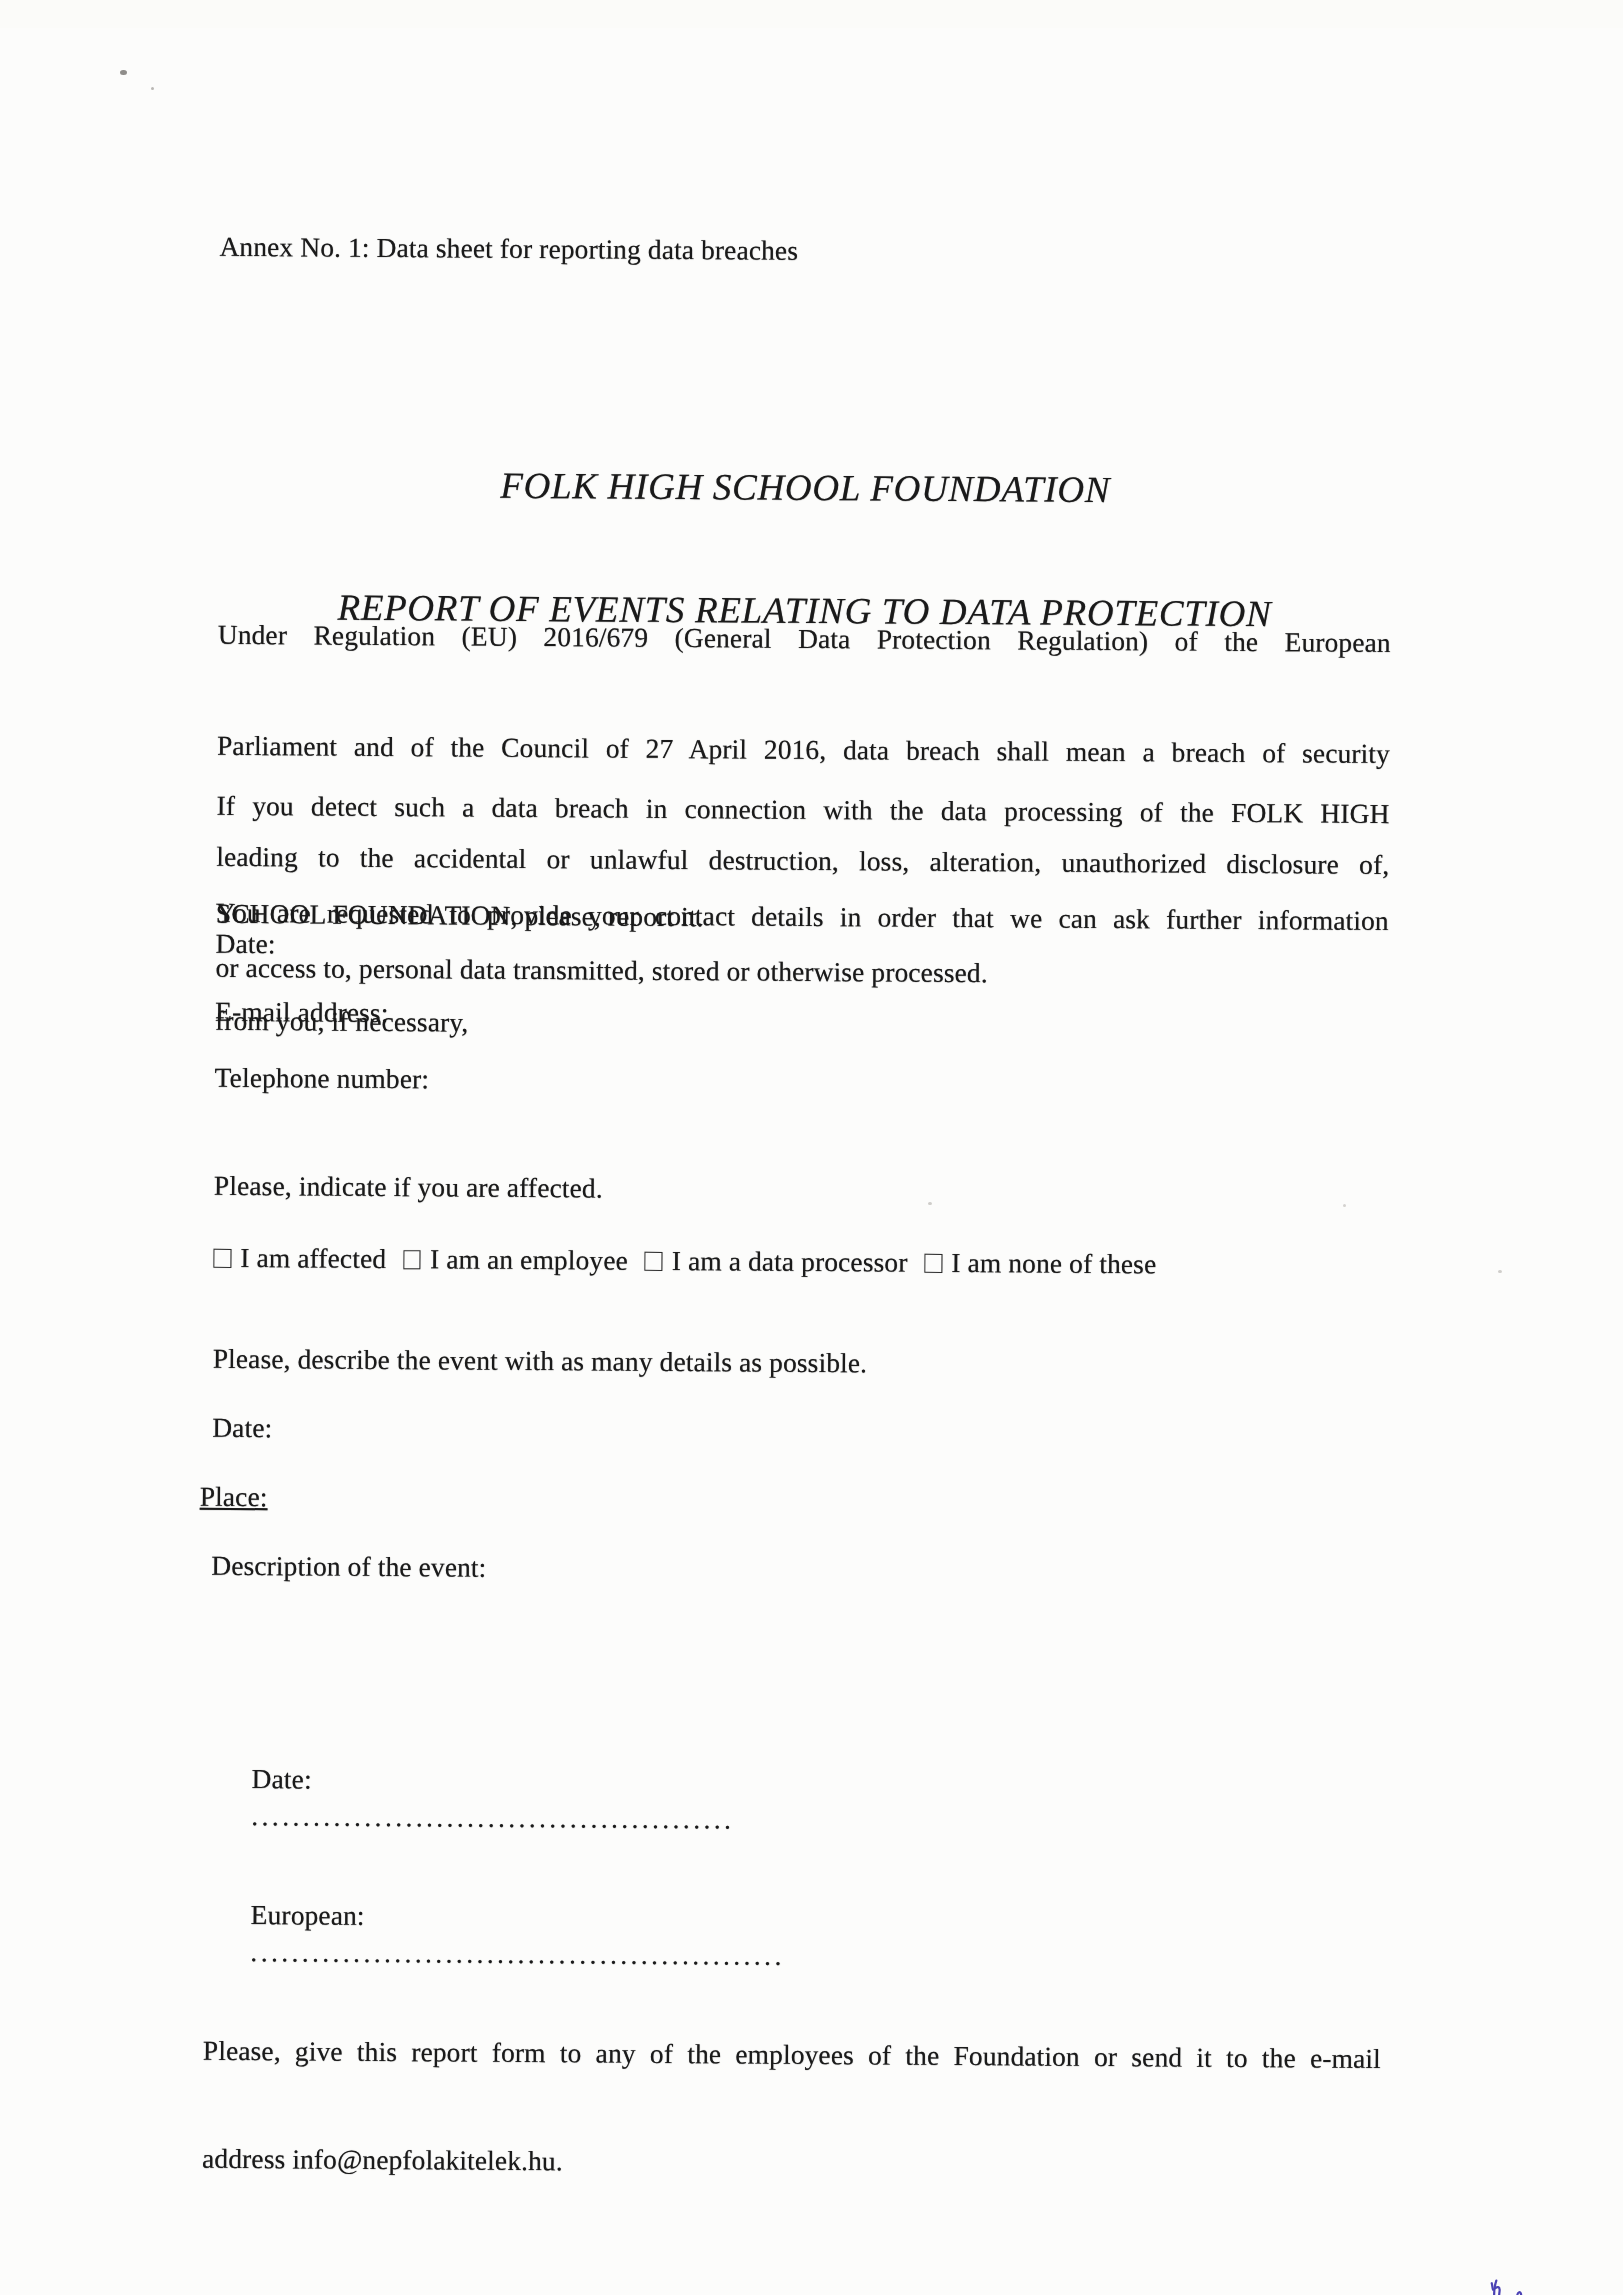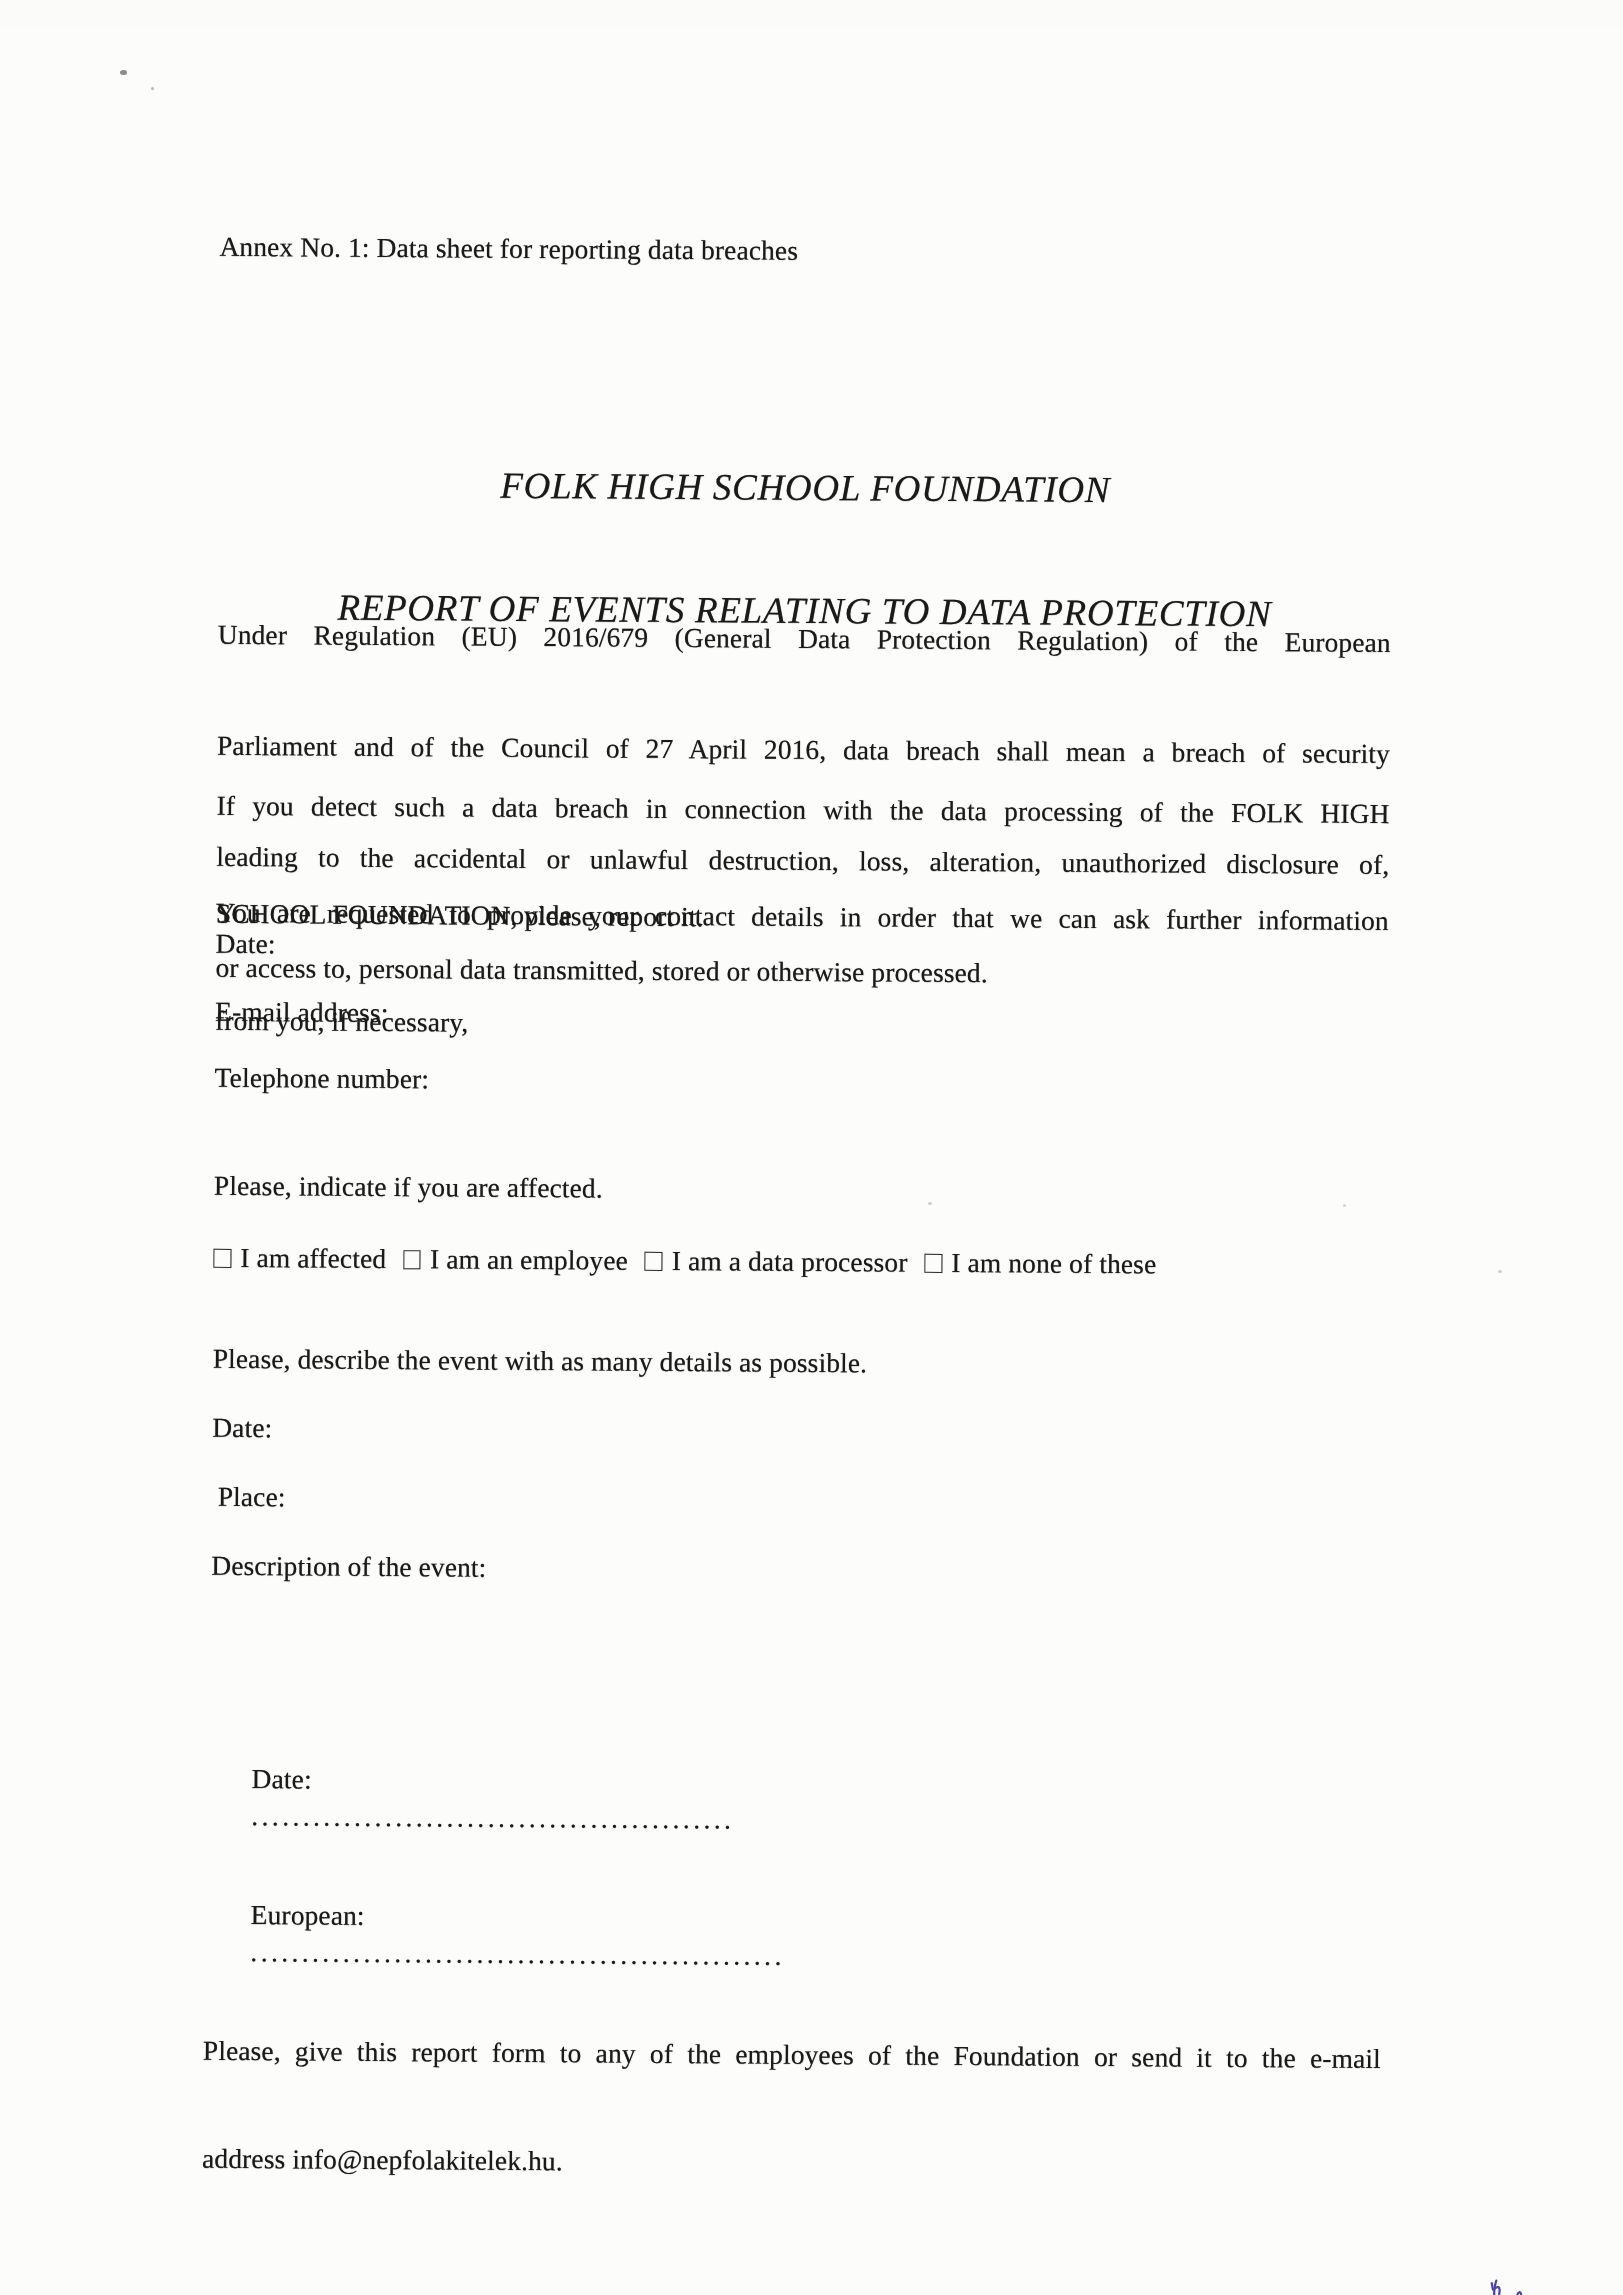--- a/index.html
+++ b/index.html
@@ -96,21 +96,21 @@
     <div class="t" style="left:214px; top:1035px;">Telephone number:</div>
 
     <div class="t" style="left:214px; top:1143px;">Please, indicate if you are affected.</div>
 
     <div class="t cbrow" style="left:214px; top:1215px;">
       <span class="cbitem"><span class="cbbox"></span><span>I am affected</span></span><span class="cbitem"><span class="cbbox"></span><span>I am an employee</span></span><span class="cbitem"><span class="cbbox"></span><span>I am a data processor</span></span><span class="cbitem"><span class="cbbox"></span><span>I am none of these</span></span>
     </div>
 
     <div class="t" style="left:214px; top:1316px;">Please, describe the event with as many details as possible.</div>
     <div class="t" style="left:214px; top:1385px;">Date:</div>
-    <div class="t" style="left:220px; top:1454px;">Place:</div>
+    <div class="t" style="left:202px; top:1454px;text-decoration:underline;">Place:</div>
     <div class="t" style="left:214px; top:1523px;">Description of the event:</div>
 
     <div class="t" style="left:214px; top:1699px;">
       <span>Date:</span>
       <span class="dots">...............................................</span>
     </div>
     <div class="t" style="left:214px; top:1835px;">
       <span>European:</span>
       <span class="dots">....................................................</span>
     </div>

